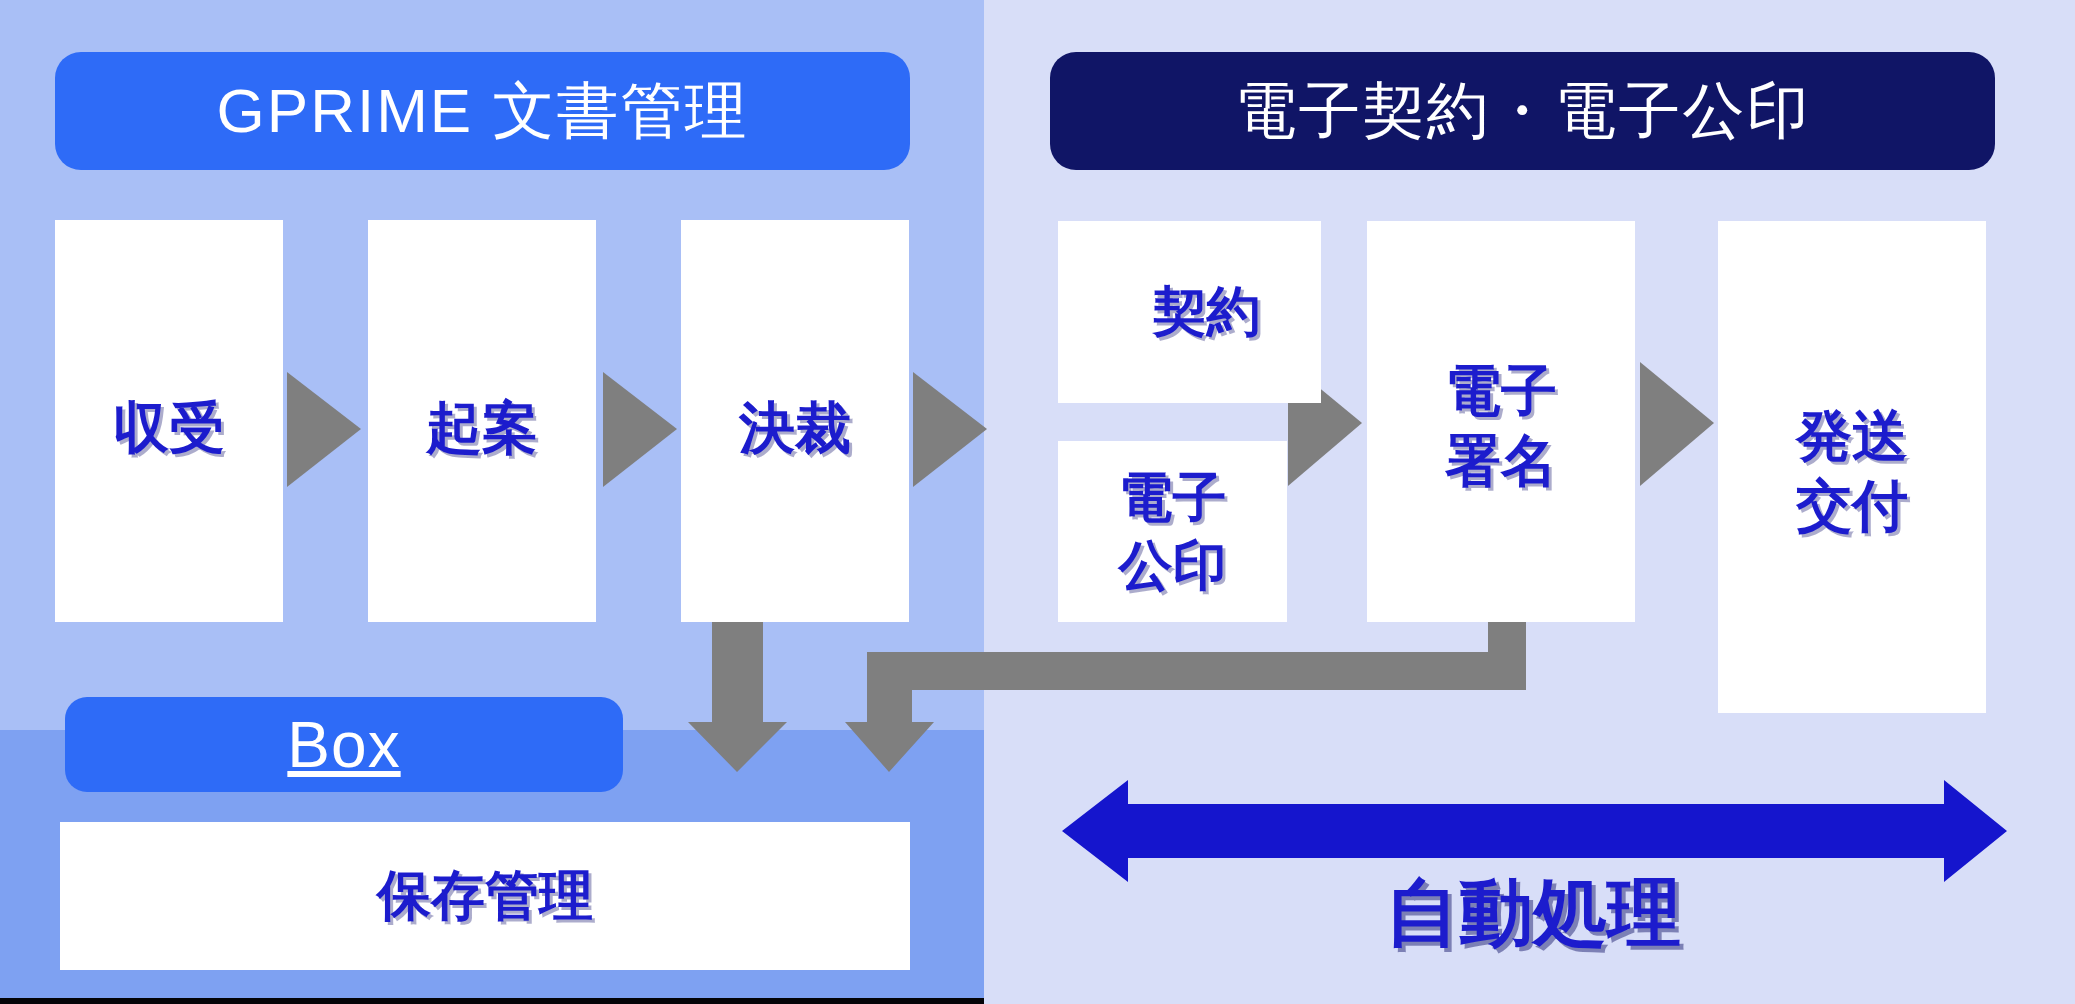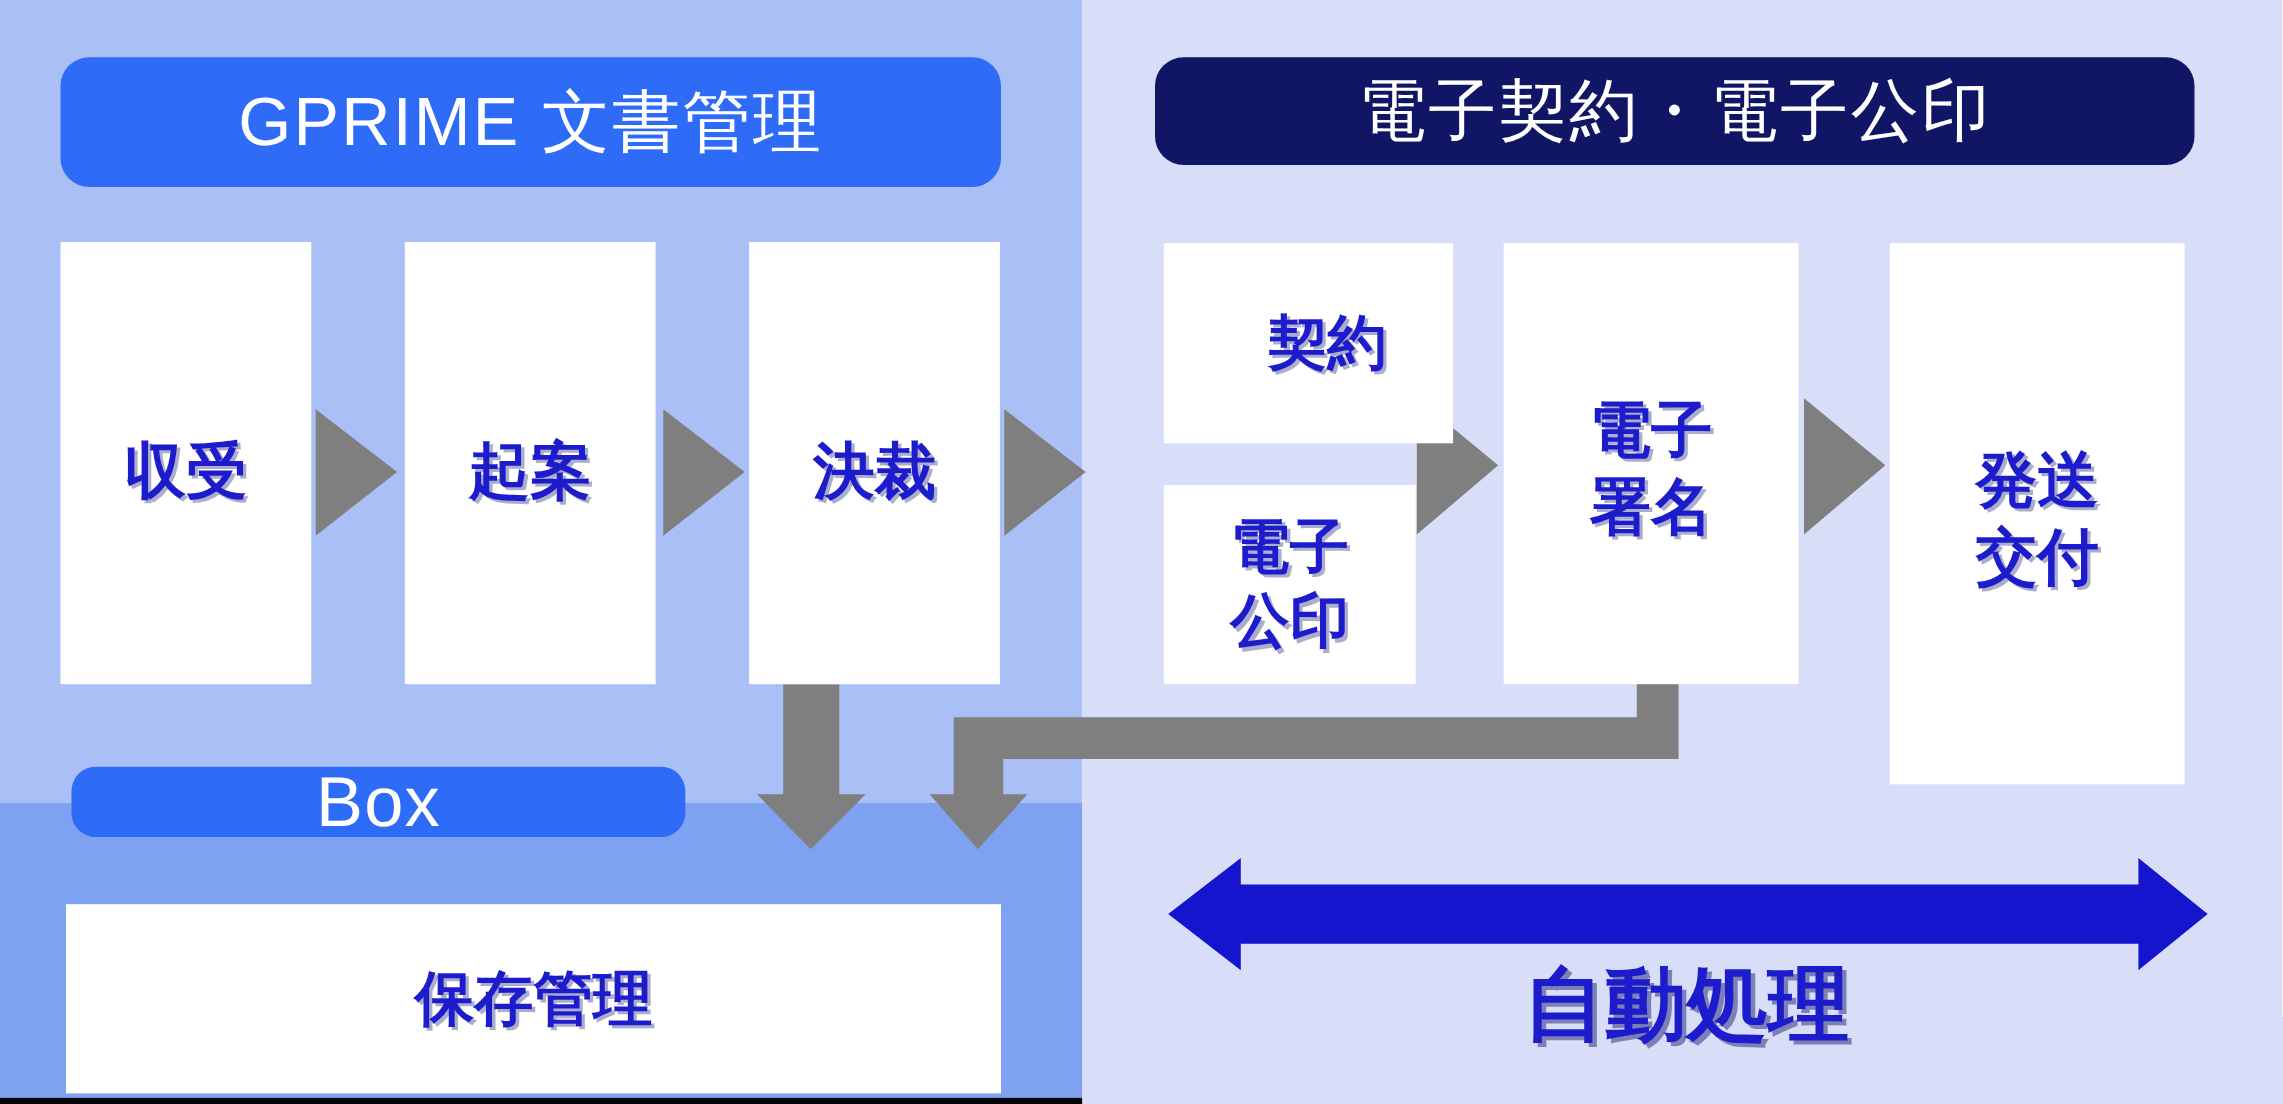--- a/index.html
+++ b/index.html
@@ -29,42 +29,42 @@
   
   .arrows{left:0;top:0;width:2075px;height:1004px;z-index:1;}
   .gray-arrow{fill:var(--arrow-gray);}
   .blue-arrow{fill:var(--auto-arrow-blue);}
   
   .pill{
     z-index:2;display:flex;align-items:center;justify-content:center;
     color:#ffffff;font-size:62px;font-weight:400;letter-spacing:2px;white-space:nowrap;text-align:right;
   }
   .gprime-header{left:55px;top:52px;width:855px;height:118px;border-radius:26px;background:var(--header-blue);}
-  .econtract-header{left:1050px;top:52px;width:945px;height:98px;border-radius:26px;background:var(--header-navy);font-family:Liberation Serif, serif;}
+  .econtract-header{left:1050px;top:52px;width:945px;height:118px;border-radius:26px;background:var(--header-navy);font-family:Liberation Serif, serif;}
   
   .wbox{
     z-index:2;background:var(--box-white);
     display:flex;align-items:center;justify-content:center;
     color:var(--text-blue);font-weight:700;text-align:center;
     white-space:pre-line;
     text-shadow:3px 3px 0 rgba(18,18,110,0.35);
   }
   .step{top:220px;width:228px;height:402px;font-size:56px;}
   .step span{transform:translateY(8px);}
   .step-1{left:55px;justify-content:center;}
   .step-2{left:368px;}
   .step-3{left:681px;}
   .contract-box{left:1058px;top:221px;width:229px;height:182px;font-size:54px;padding-left:34px;}
   .eseal-box{left:1058px;top:441px;width:229px;height:181px;font-size:54px;line-height:1.25;}
   .esign-box{left:1367px;top:221px;width:268px;height:401px;font-size:56px;line-height:1.25;}
   .esign-box span,.dispatch-box span{transform:translateY(4px);}
   .dispatch-box{left:1718px;top:221px;width:268px;height:492px;font-size:56px;line-height:1.25;}
   
-  .box-platform{left:65px;top:697px;width:558px;height:64px;border-radius:22px;background:var(--header-blue);font-size:64px;letter-spacing:1px;}
-  .storage-box{left:60px;top:822px;width:850px;height:172px;font-size:54px;}
+  .box-platform{left:65px;top:697px;width:558px;height:95px;border-radius:22px;background:var(--header-blue);font-size:64px;letter-spacing:1px;text-decoration:underline;}
+  .storage-box{left:60px;top:822px;width:850px;height:148px;font-size:54px;}
   
   .auto-label{
     left:1059px;top:876px;width:948px;z-index:2;text-align:center;
     color:var(--text-blue);font-size:74px;font-weight:700;line-height:1;
     text-shadow:4px 4px 0 rgba(13,13,100,0.45);
   }
 </style>
 </head>
 <body>
 

